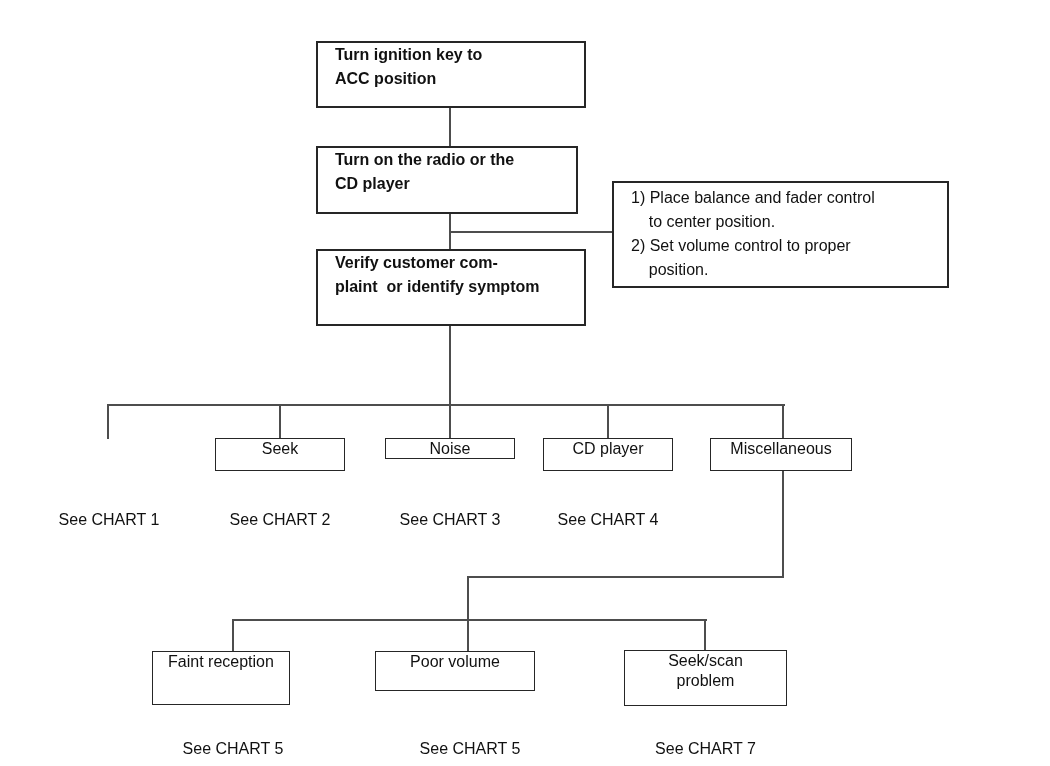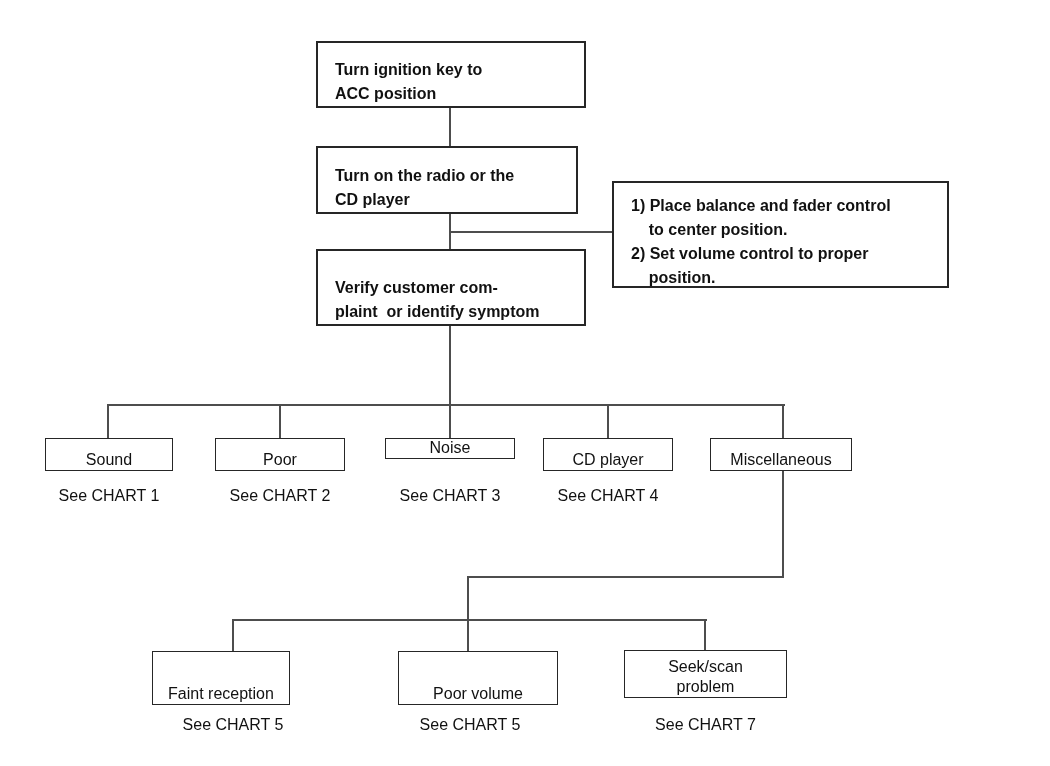--- a/index.html
+++ b/index.html
@@ -2,26 +2,26 @@
 <html><head>
 <meta charset="utf-8">
 <style>
   html,body{margin:0;padding:0;background:#ffffff;}
   body{width:1050px;height:766px;position:relative;font-family:"Liberation Sans",sans-serif;color:#111111;}
   .canvas{position:absolute;left:0;top:0;width:1050px;height:766px;background:#ffffff;}
   .line{position:absolute;background:#4d4d4d;}
   .line.v{width:2px;}
   .line.h{height:2px;}
   .box{position:absolute;box-sizing:border-box;background:#ffffff;border:2px solid #262626;
-       display:flex;align-items:flex-end;font-size:16px;line-height:24px;}
+       display:flex;align-items:flex-start;font-size:16px;line-height:24px;}
   .box.main{font-weight:bold;padding-left:17px;}
-  .box.note{align-items:center;padding:19px 6px 4px 17px;font-weight:bold;}
+  .box.note{align-items:flex-end;padding:19px 6px 4px 17px;}
   .box.small{border-width:1.5px;justify-content:center;text-align:center;line-height:20px;}
   .pre{white-space:pre-wrap;}
-  .ref{position:absolute;font-size:16px;text-align:center;white-space:nowrap;}
+  .ref{position:absolute;font-size:16px;text-align:center;white-space:nowrap;margin-top:24px;}
 </style>
 </head>
 <body>
 
 <div class="canvas">
 
   <div class="line v" style="left:449px;top:107px;height:40px"></div>
   <div class="line v" style="left:449px;top:213px;height:37px"></div>
   <div class="line h" style="left:450px;top:231px;width:163px"></div>
   <div class="line v" style="left:449px;top:317px;height:89px"></div>
@@ -56,48 +56,45 @@
     to center position.
 2) Set volume control to proper
     position.</span>
   </div>
 
   <div class="box main" style="left:316px;top:249px;width:270px;height:77px">
     <span class="pre">Verify customer com-
 plaint  or identify symptom</span>
   </div>
 
-  <div class="box small" style="left:45px;top:438px;width:128px;height:33px">
-    <span>Sound</span>
-  </div>
   <div class="box small" style="left:215px;top:438px;width:130px;height:33px">
-    <span>Poor</span>
+    <span>Seek</span>
   </div>
   <div class="box small" style="left:385px;top:438px;width:130px;height:21px">
     <span>Noise</span>
   </div>
   <div class="box small" style="left:543px;top:438px;width:130px;height:33px">
     <span>CD player</span>
   </div>
   <div class="box small" style="left:710px;top:438px;width:142px;height:33px">
     <span>Miscellaneous</span>
   </div>
 
   <div class="ref" style="left:45px;top:487px;width:128px">See CHART 1</div>
   <div class="ref" style="left:215px;top:487px;width:130px">See CHART 2</div>
   <div class="ref" style="left:385px;top:487px;width:130px">See CHART 3</div>
   <div class="ref" style="left:543px;top:487px;width:130px">See CHART 4</div>
 
   <div class="box small" style="left:152px;top:651px;width:138px;height:54px">
     <span>Faint reception</span>
   </div>
-  <div class="box small" style="left:398px;top:651px;width:160px;height:54px">
+  <div class="box small" style="left:375px;top:651px;width:160px;height:40px">
     <span>Poor volume</span>
   </div>
-  <div class="box small" style="left:624px;top:650px;width:163px;height:48px">
+  <div class="box small" style="left:624px;top:650px;width:163px;height:56px">
     <span class="pre">Seek/scan
 problem</span>
   </div>
 
   <div class="ref" style="left:152px;top:716px;width:162px">See CHART 5</div>
   <div class="ref" style="left:390px;top:716px;width:160px">See CHART 5</div>
   <div class="ref" style="left:624px;top:716px;width:163px">See CHART 7</div>
 
 </div>
 

